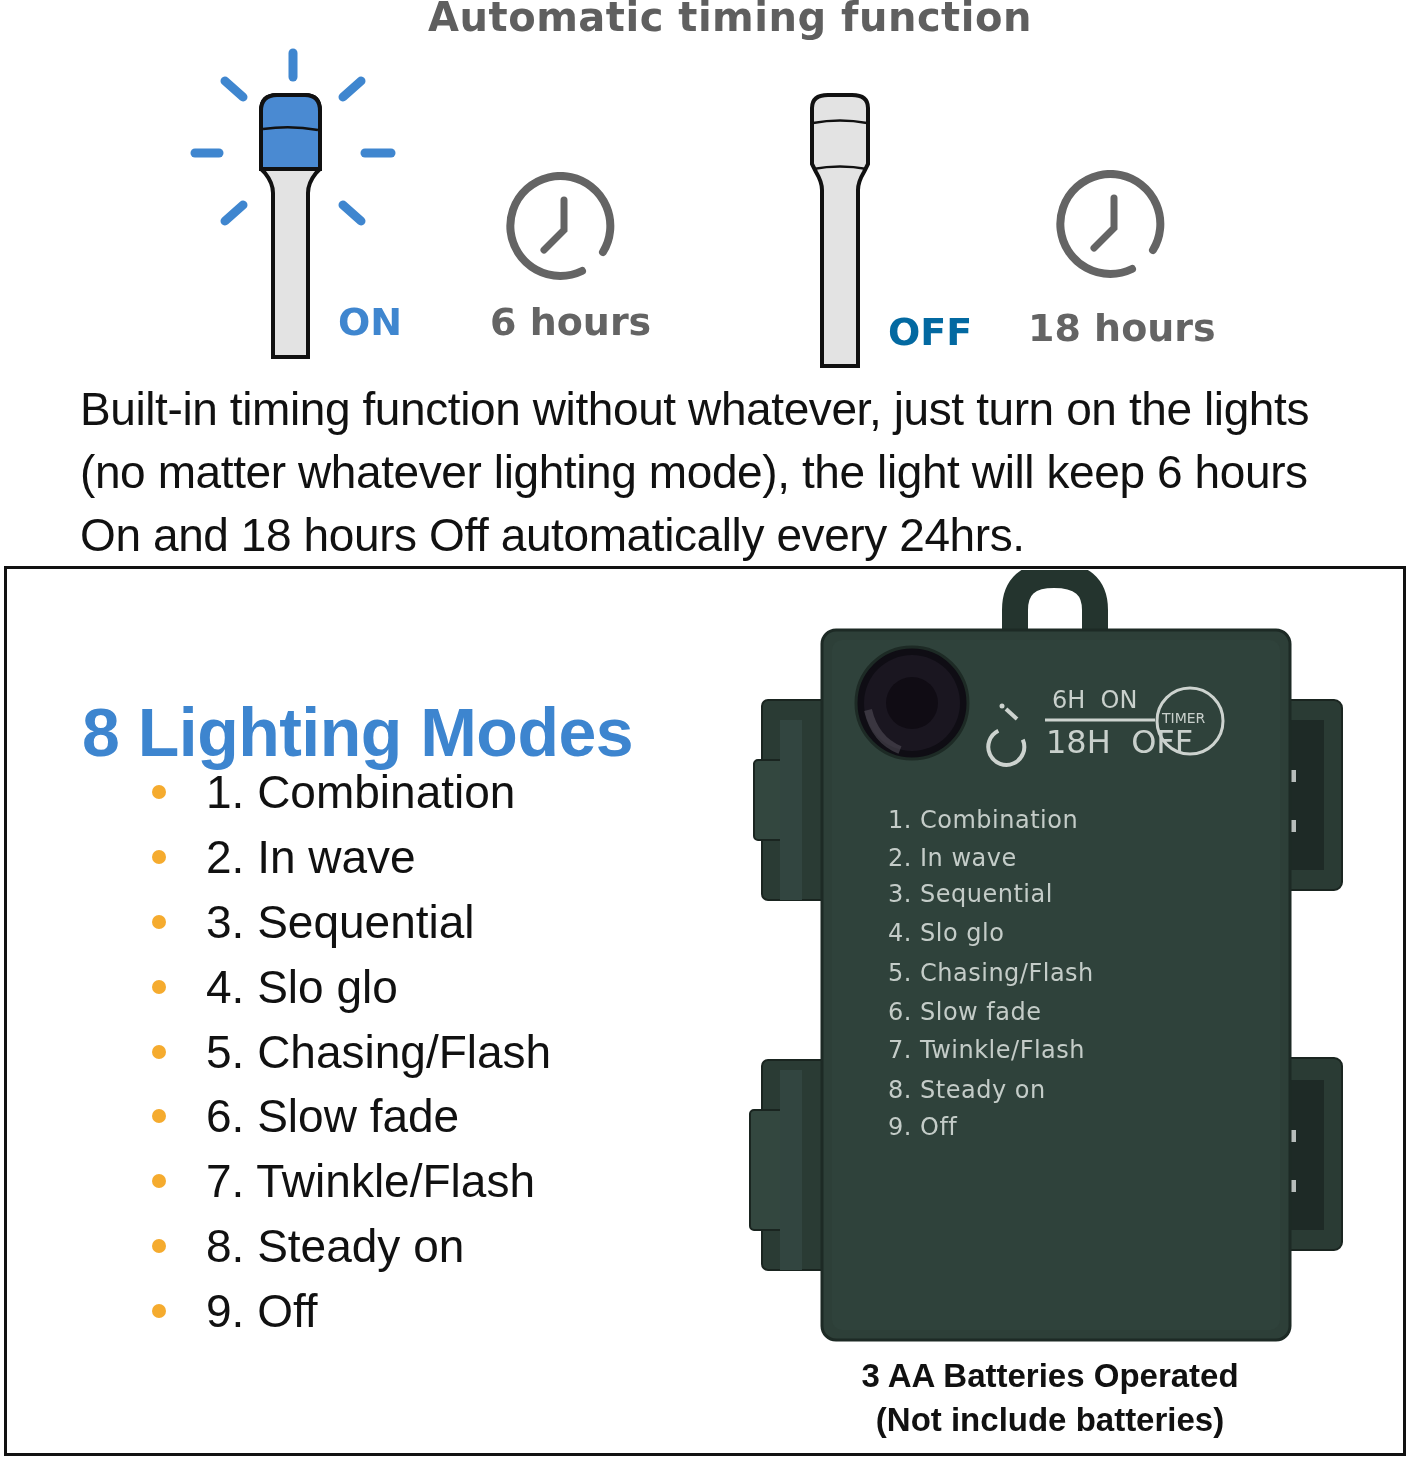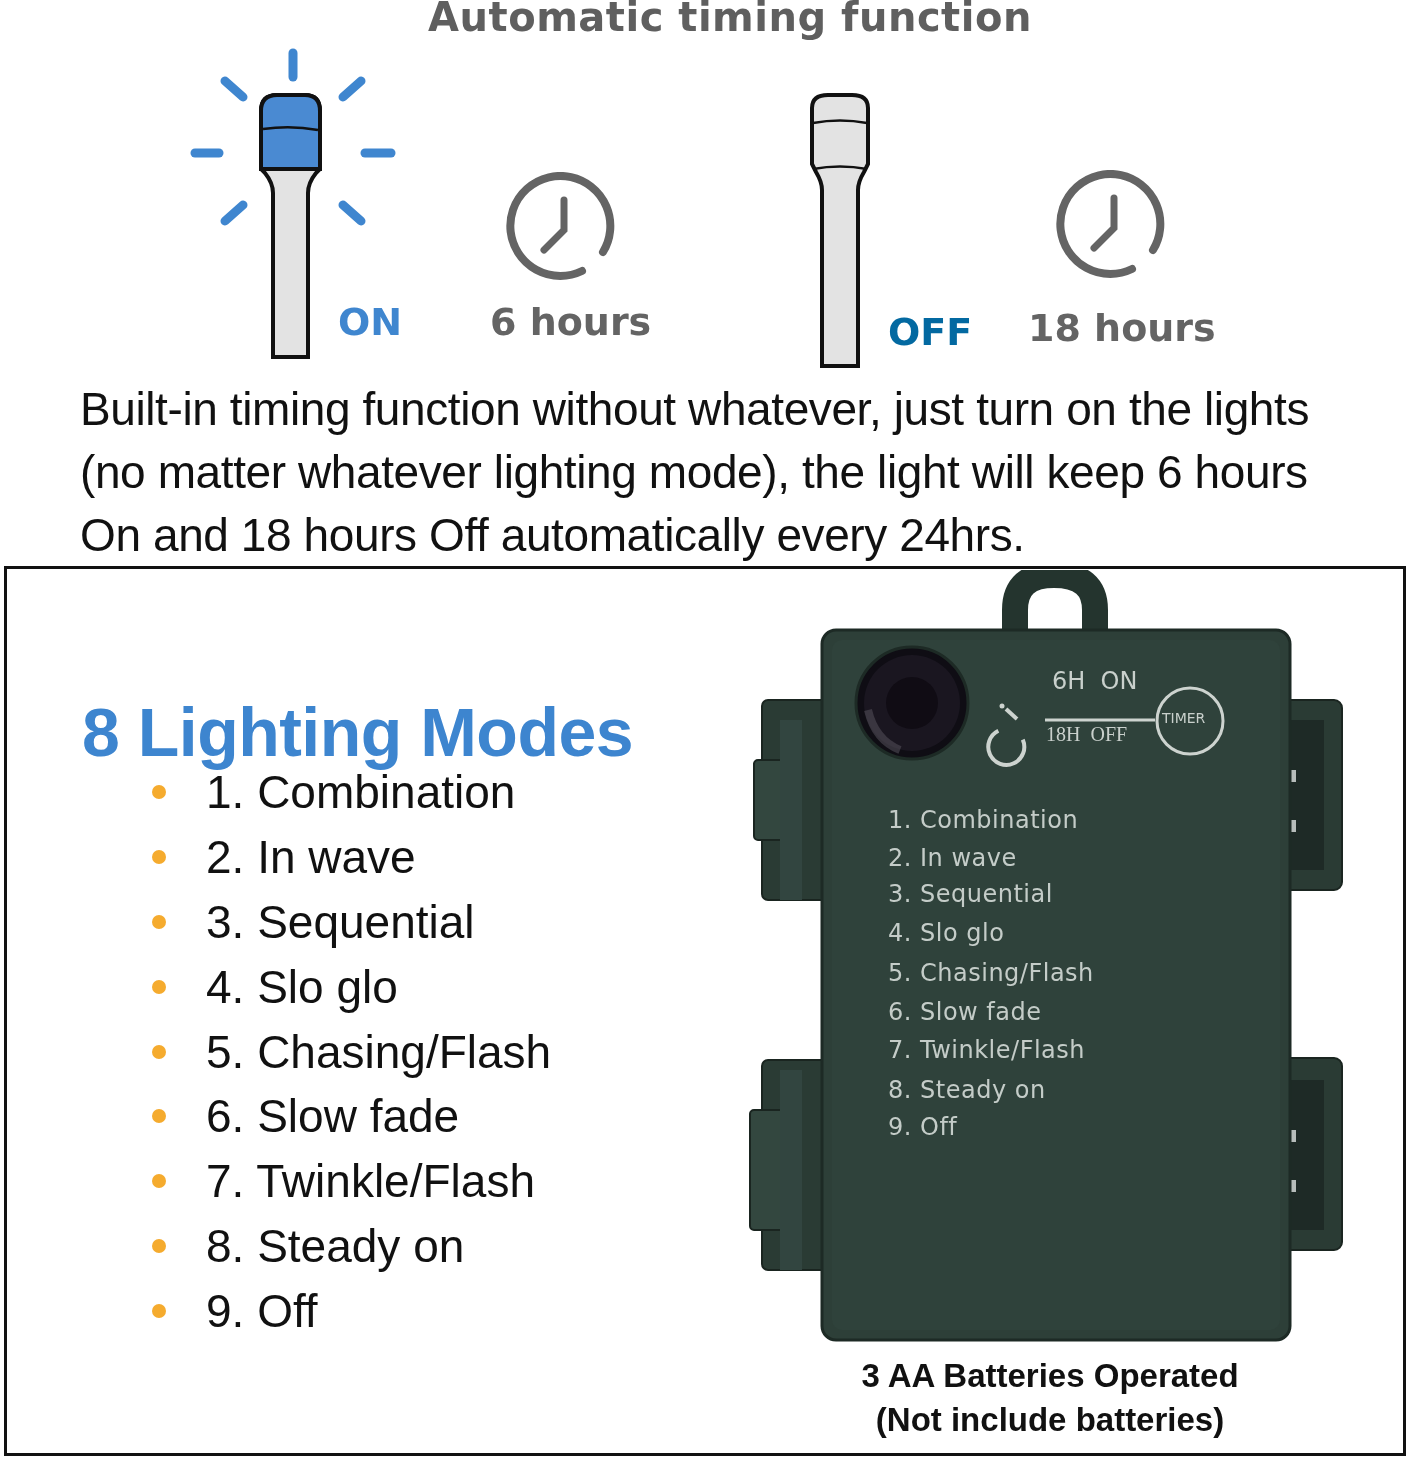--- a/index.html
+++ b/index.html
@@ -155,22 +155,22 @@
 
   <path d="M288 140 A18 18 0 1 0 262 140" fill="none" stroke="#cdd3cf" stroke-width="4" transform="rotate(200 275 153)"></path>
   <line x1="266" y1="139" x2="277" y2="149" stroke="#cdd3cf" stroke-width="4"></line>
   <circle cx="262" cy="136" r="2.5" fill="#cdd3cf"></circle>
 
   <line x1="305" y1="150" x2="415" y2="150" stroke="#cdd3cf" stroke-width="3"></line>
 
   <circle cx="450" cy="151" r="33" fill="none" stroke="#cdd3cf" stroke-width="3"></circle>
 </svg>
 
-<div class="bat-text" style="left:1052px;top:667px;font-size:24px;white-space:pre;">6H  ON</div>
-<div class="bat-text" style="left:1046px;top:723px;font-size:20px;white-space:pre;font-family:Liberation Serif, serif;">18H  OFF</div>
+<div class="bat-text" style="left:1052px;top:686px;font-size:24px;white-space:pre;">6H  ON</div>
+<div class="bat-text" style="left:1046px;top:723px;font-size:32px;white-space:pre;">18H  OFF</div>
 <div class="bat-text" style="left:1162px;top:710px;font-size:14px;">TIMER</div>
 
 <div class="bat-mode" style="top:806px">1. Combination</div>
 <div class="bat-mode" style="top:844px">2. In wave</div>
 <div class="bat-mode" style="top:880px">3. Sequential</div>
 <div class="bat-mode" style="top:919px">4. Slo glo</div>
 <div class="bat-mode" style="top:959px">5. Chasing/Flash</div>
 <div class="bat-mode" style="top:998px">6. Slow fade</div>
 <div class="bat-mode" style="top:1036px">7. Twinkle/Flash</div>
 <div class="bat-mode" style="top:1076px">8. Steady on</div>

